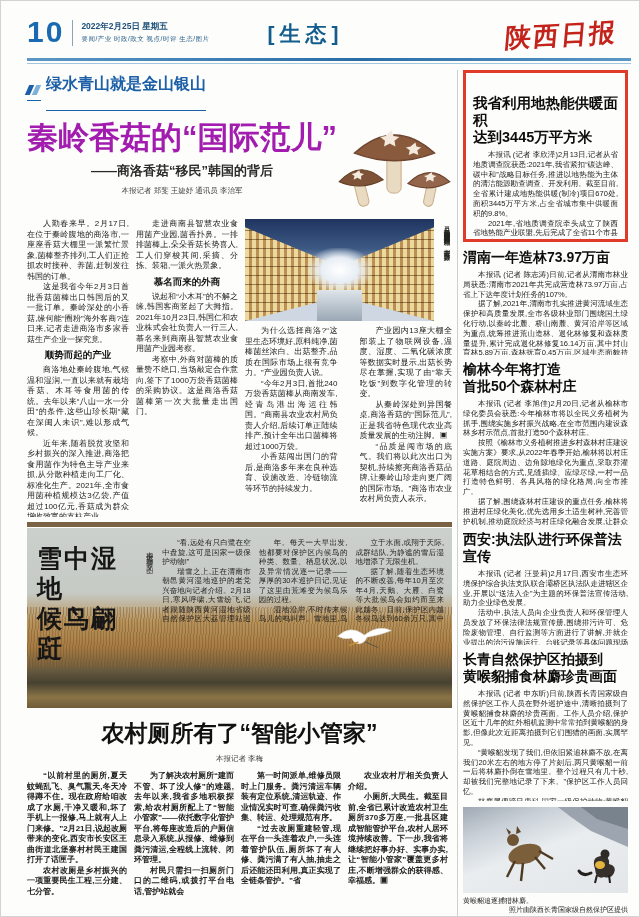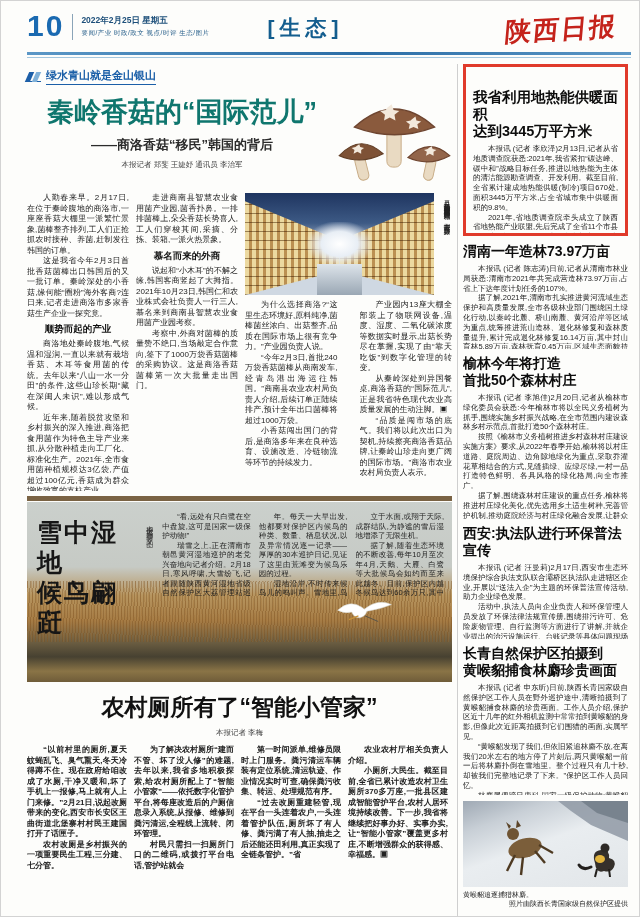--- a/index.html
+++ b/index.html
@@ -1,21 +1,21 @@
 <!DOCTYPE html>
 <html><head>
 <meta charset="utf-8">
 <style>
   *{box-sizing:border-box;margin:0;padding:0;}
   html,body{background:#e8eaec;}
   .page{width:640px;height:917px;background:#fdfdfb;border:1px solid #d3d3d3;
         padding:6px 8px 4px 26px;position:relative;overflow:hidden;
         font-family:"Liberation Sans",sans-serif;color:#1d1d1d;}
   
-  .hdr{display:flex;align-items:flex-start;height:42px;margin-top:2px;}
+  .hdr{display:flex;align-items:flex-start;height:42px;margin-top:8px;}
   .pageno{font-size:30px;font-weight:bold;color:#1a6ab1;line-height:34px;letter-spacing:2px;}
   .hdiv{width:1px;background:#8aa4b8;height:26px;margin:5px 8px 0 8px;}
   .dateblock{margin-top:6px;}
   .date1{font-size:8.5px;font-weight:bold;color:#1d4f7a;}
   .date2{font-size:6.5px;color:#2a618c;margin-top:2px;letter-spacing:.5px;}
   .section{font-size:21px;font-weight:bold;color:#135d8e;margin:5px 0 0 58px;letter-spacing:5px;}
   .masthead{margin-left:auto;margin-right:14px;margin-top:3px;
             font-family:"DejaVu Serif",serif;font-size:26px;font-weight:bold;color:#c4231b;
             transform:rotate(-3deg) skewX(-8deg);letter-spacing:2px;}
   .rule1{height:3px;background:linear-gradient(90deg,#5b97c6,#2a6da6 55%,#5b97c6);margin-top:1px;}
@@ -27,24 +27,24 @@
   .rightcol{width:165px;}
   
   .body-t p{font-size:8px;line-height:10.5px;text-align:justify;text-indent:2em;color:#222;}
   .subhead{font-size:9.5px;font-weight:bold;text-align:center;margin:4px 0 3px;color:#111;}
   
   .kicker{display:flex;align-items:center;margin:4px 0 2px;}
   .flag{width:14px;height:10px;margin-right:5px;position:relative;}
   .flag i{position:absolute;top:0;height:10px;width:5px;transform:skewX(-24deg);display:block;}
   .flag .f1{left:0;background:#1d5fa8;}
   .flag .f2{left:7px;background:#7fb0d8;}
-  .kicker span{font-size:11px;font-weight:bold;color:#1b5fa8;border-bottom:1px solid #1b5fa8;padding-bottom:1px;}
+  .kicker span{font-size:16px;font-weight:bold;color:#1b5fa8;border-bottom:1px solid #1b5fa8;padding-bottom:15px;}
   .headrow{display:flex;}
   .headblock{width:310px;text-align:center;padding-top:8px;}
-  .mainhead{font-size:27px;font-weight:bold;letter-spacing:0;color:#0f766e;line-height:34px;text-align:center;}
+  .mainhead{font-size:31px;font-weight:bold;letter-spacing:0;color:#a21caf;line-height:34px;text-align:center;}
   .mainsub{font-size:13px;font-weight:bold;color:#2b2b2b;margin-top:7px;}
   .mainby{font-size:7.5px;color:#444;margin-top:6px;}
   .mushrooms{width:115px;height:100px;margin-top:2px;}
   .row1{display:flex;gap:7px;height:298px;overflow:hidden;margin-top:4px;}
   .col{width:102px;overflow:hidden;}
   .rstack{width:207px;display:flex;flex-direction:column;}
   .photo-wrap{display:flex;height:102px;}
   .gh{position:relative;width:189px;height:102px;overflow:hidden;background:#cfd8e2;}
   .gh .roof{position:absolute;left:0;top:0;width:100%;height:42%;
             background:linear-gradient(180deg,#1f3560 0%,#3d5a85 70%,#7f93b0 100%);}

